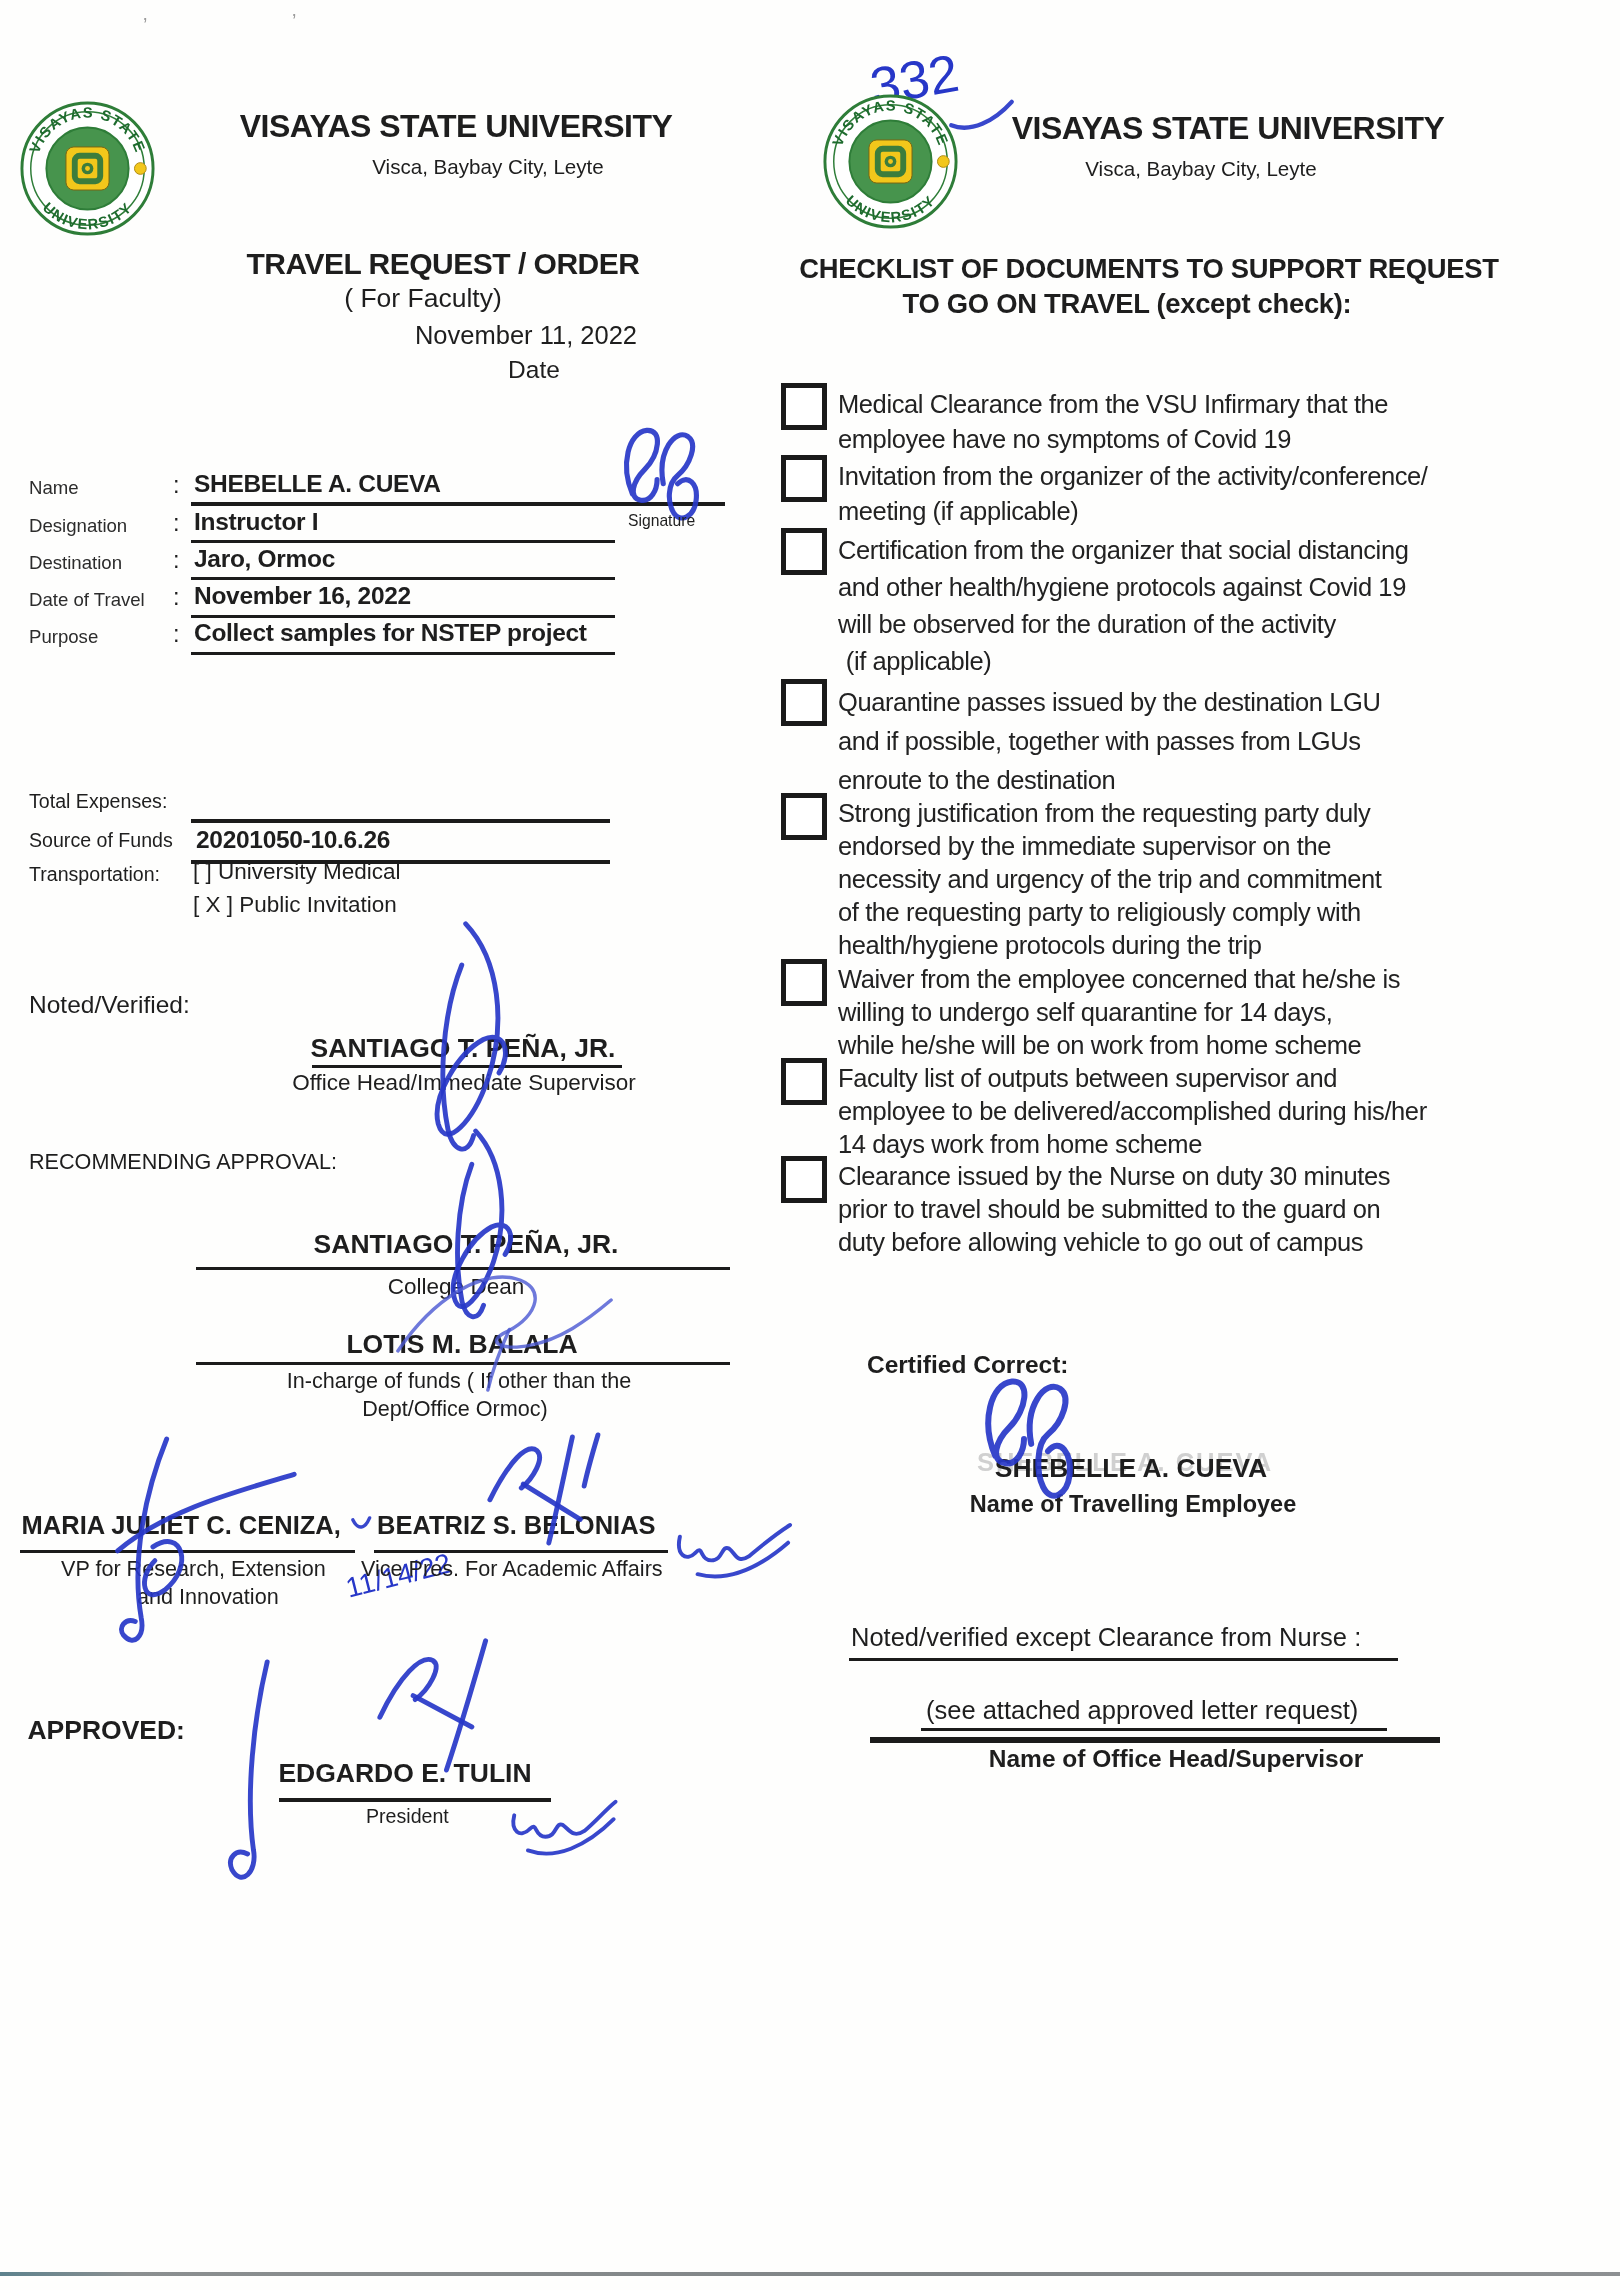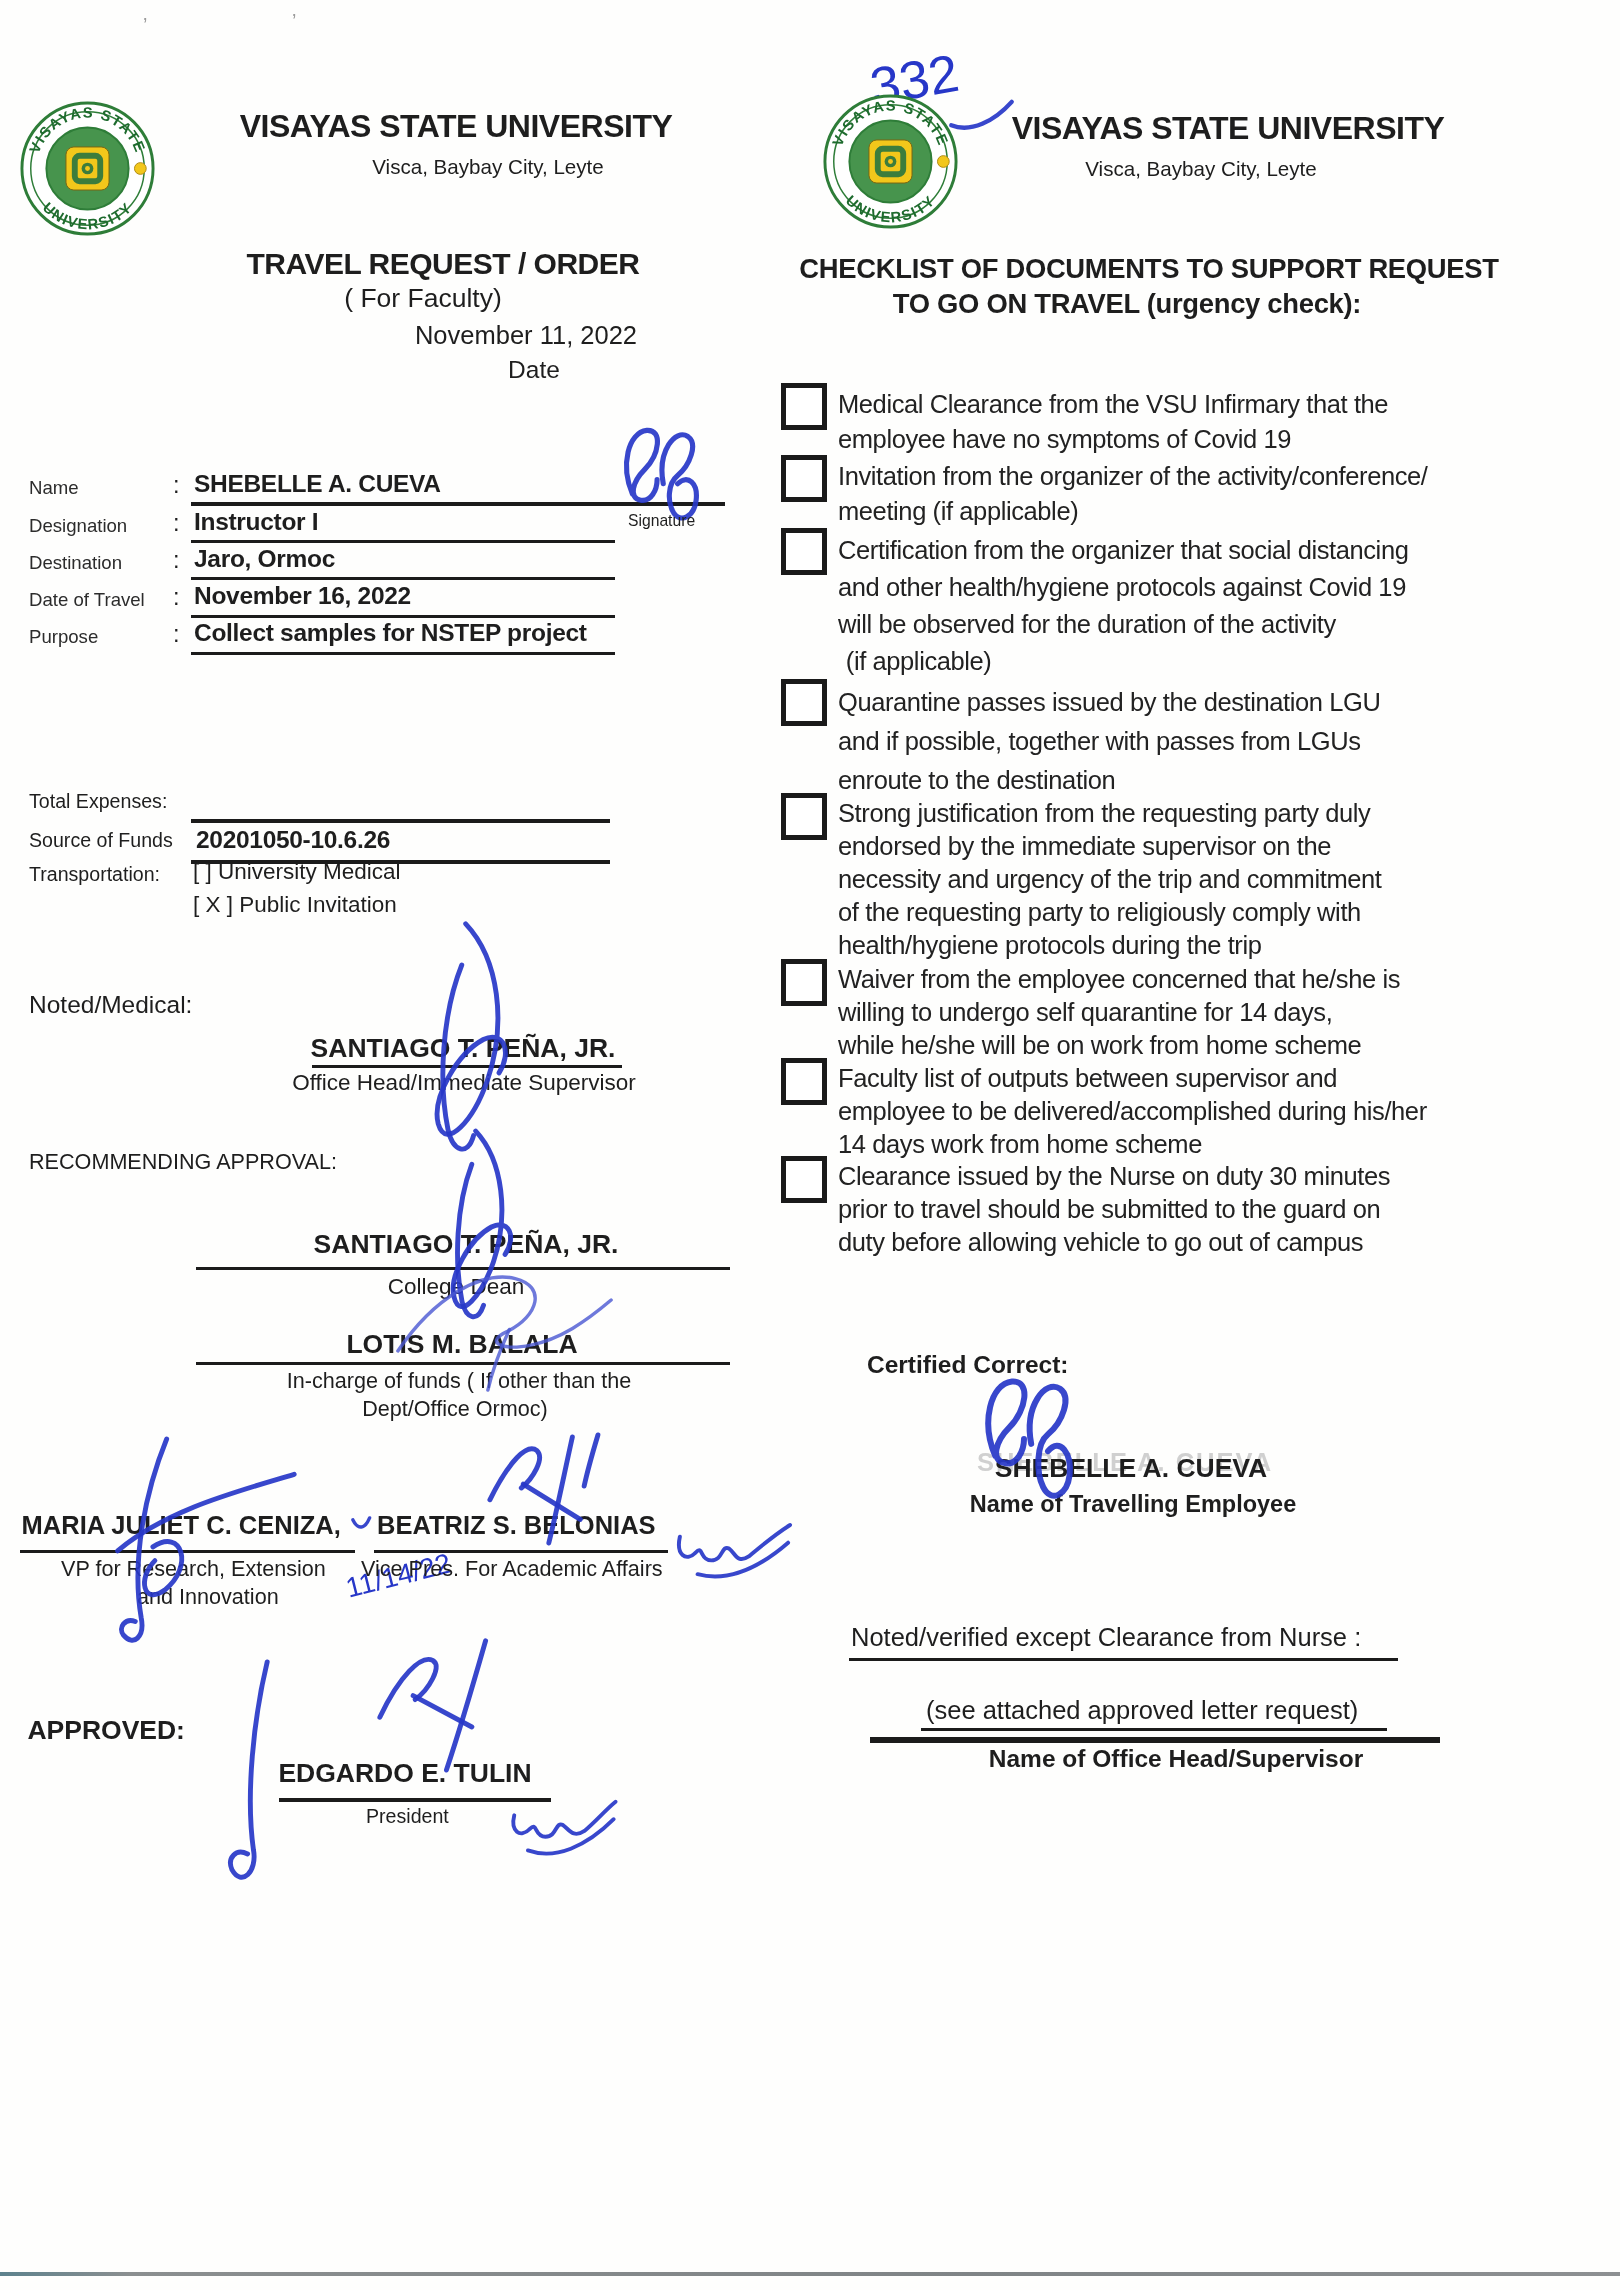--- a/index.html
+++ b/index.html
@@ -93,21 +93,21 @@
 
   <div class="abs" style="left:29px;top:790px;font-size:19.6px;">Total Expenses:</div>
   <div class="rule" style="left:191px;top:819px;width:419px;height:3.9px;"></div>
   <div class="abs" style="left:29px;top:829px;font-size:19.6px;">Source of Funds</div>
   <div class="abs val" style="left:196px;top:826px;">20201050-10.6.26</div>
   <div class="rule" style="left:191px;top:860px;width:419px;height:3.9px;"></div>
   <div class="abs" style="left:29px;top:863px;font-size:19.6px;">Transportation:</div>
   <div class="abs" style="left:193px;top:859px;font-size:22.5px;">[   ] University Medical</div>
   <div class="abs" style="left:193px;top:892px;font-size:22.5px;">[ X ] Public Invitation</div>
 
-  <div class="abs" style="left:29px;top:991px;font-size:24.5px;">Noted/Medical:</div>
+  <div class="abs" style="left:29px;top:991px;font-size:24.5px;">Noted/Verified:</div>
   <div class="abs c b" style="left:463px;top:1033px;font-size:26.5px;">SANTIAGO T. PEÑA, JR.</div>
   <div class="rule" style="left:312px;top:1065px;width:310px;"></div>
   <div class="abs c" style="left:464px;top:1070px;font-size:22.5px;">Office Head/Immediate Supervisor</div>
   <svg class="ink" style="left:397px;top:916px;" width="157" height="250" viewBox="0 0 160 255">
     <path d="M70,8 C104,44 112,110 92,168 C78,208 50,240 42,212 C35,185 62,140 88,126 C108,116 118,138 104,160"></path>
     <path d="M66,50 C46,100 42,170 52,218 C57,240 72,246 78,224"></path>
   </svg>
 
   <div class="abs" style="left:29px;top:1149px;font-size:21.6px;">RECOMMENDING APPROVAL:</div>
   <div class="abs c b" style="left:466px;top:1229px;font-size:26.5px;">SANTIAGO T. PEÑA, JR.</div>
@@ -197,21 +197,21 @@
       <circle cx="70" cy="70" r="6" fill="#3c7d3c"></circle>
       <circle cx="70" cy="70" r="2.5" fill="#f2c71b"></circle>
       <circle cx="124" cy="70" r="6" fill="#f2c71b" stroke="#b08a12" stroke-width="1"></circle>
     </svg>
   </div>
 
   <div class="abs c b" style="left:1228px;top:110px;font-size:32px;letter-spacing:-0.5px;">VISAYAS STATE UNIVERSITY</div>
   <div class="abs c" style="left:1201px;top:157px;font-size:20.6px;">Visca, Baybay City, Leyte</div>
 
   <div class="abs c b" style="left:1149px;top:253px;font-size:27.4px;letter-spacing:-0.3px;">CHECKLIST OF DOCUMENTS TO SUPPORT REQUEST</div>
-  <div class="abs c b" style="left:1127px;top:288px;font-size:27.4px;letter-spacing:-0.3px;">TO GO ON TRAVEL (urgency check):</div>
+  <div class="abs c b" style="left:1127px;top:288px;font-size:27.4px;letter-spacing:-0.3px;">TO GO ON TRAVEL (except check):</div>
 
   <div class="abs" style="left:781px;top:387px;">
     <span class="chk-box"></span>
     <div class="chk-text" style="line-height:35px;">
       <div>Medical Clearance from the VSU Infirmary that the</div>
       <div>employee have no symptoms of Covid 19</div>
     </div>
   </div>
 
   <div class="abs" style="left:781px;top:459px;">

